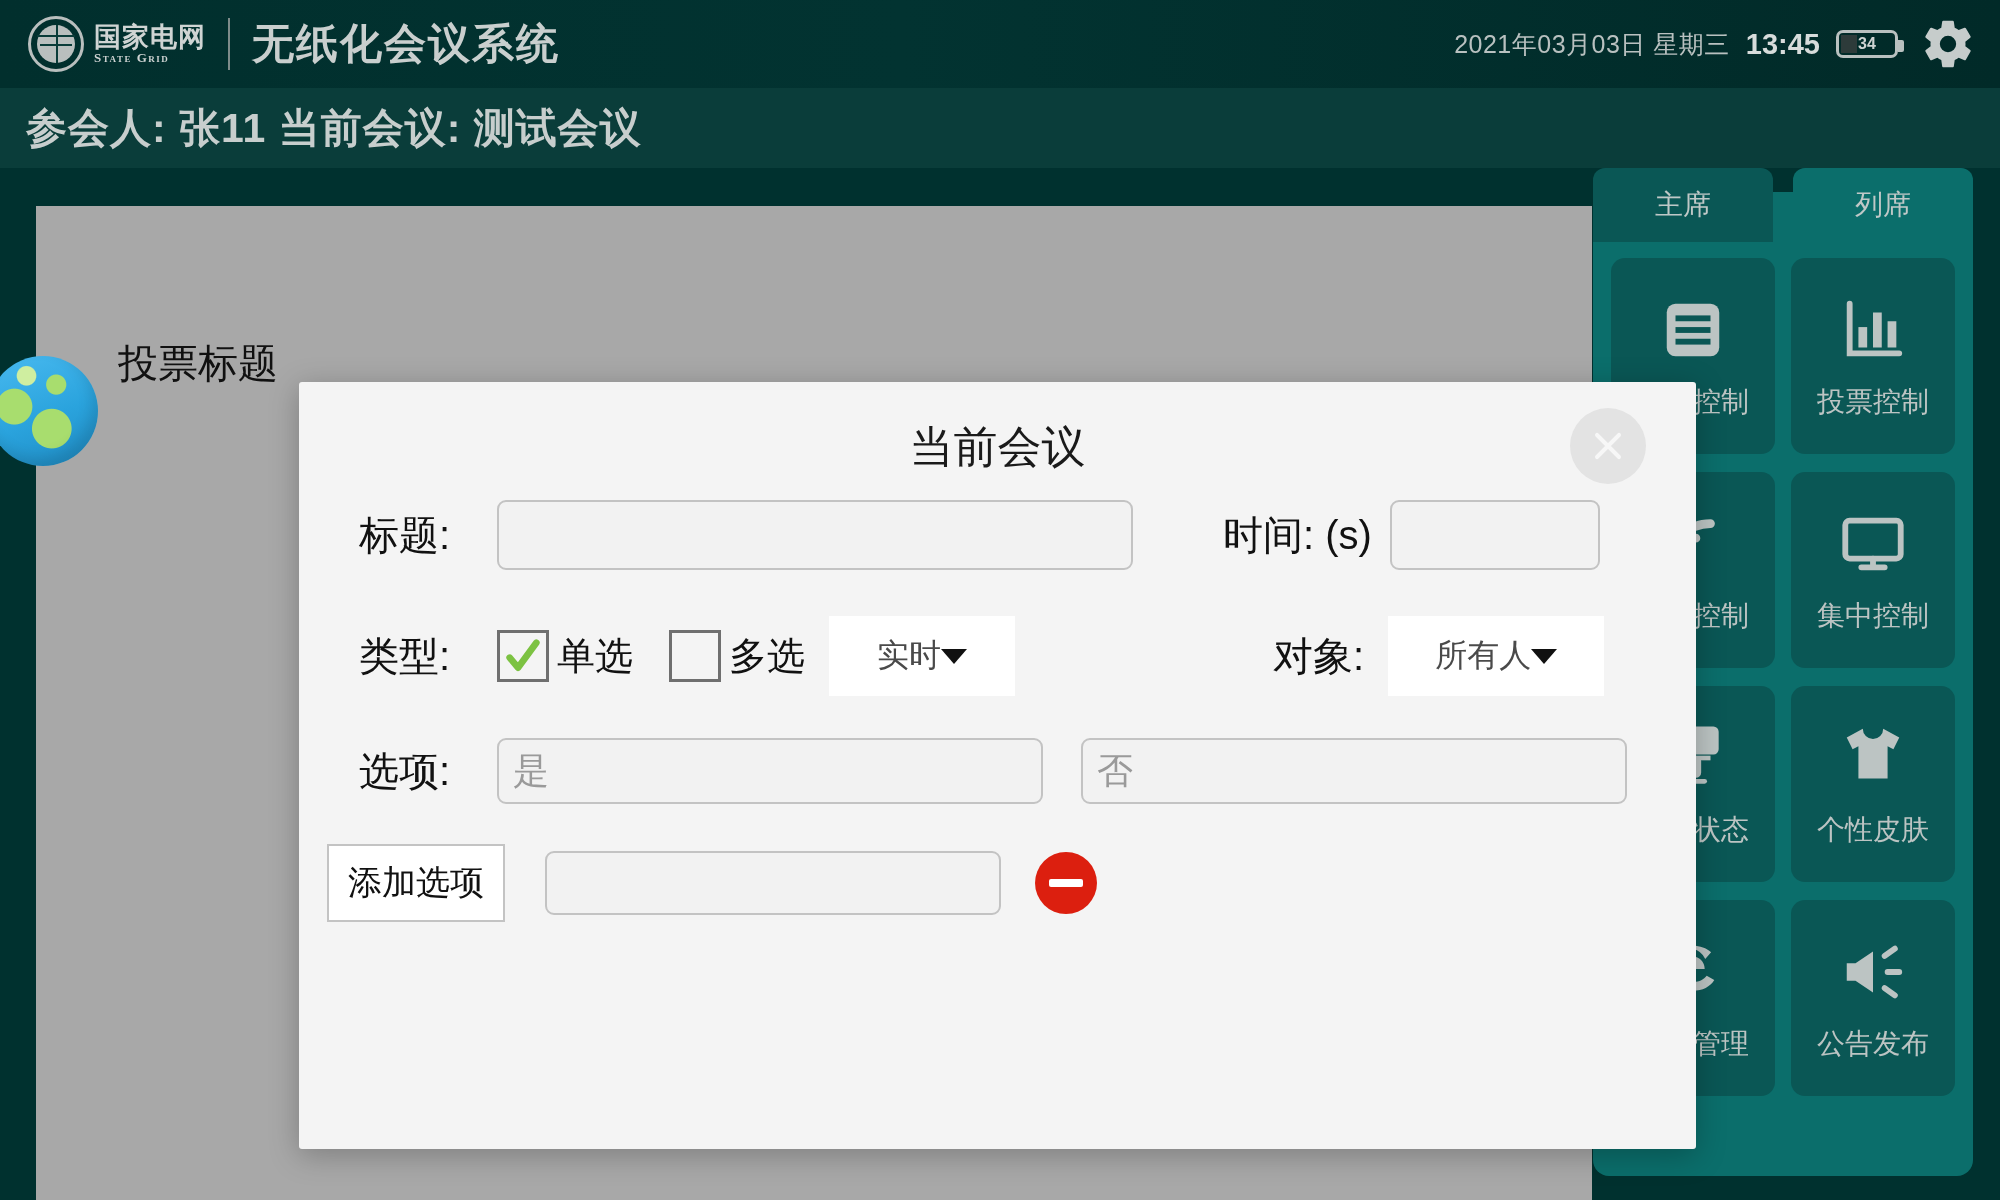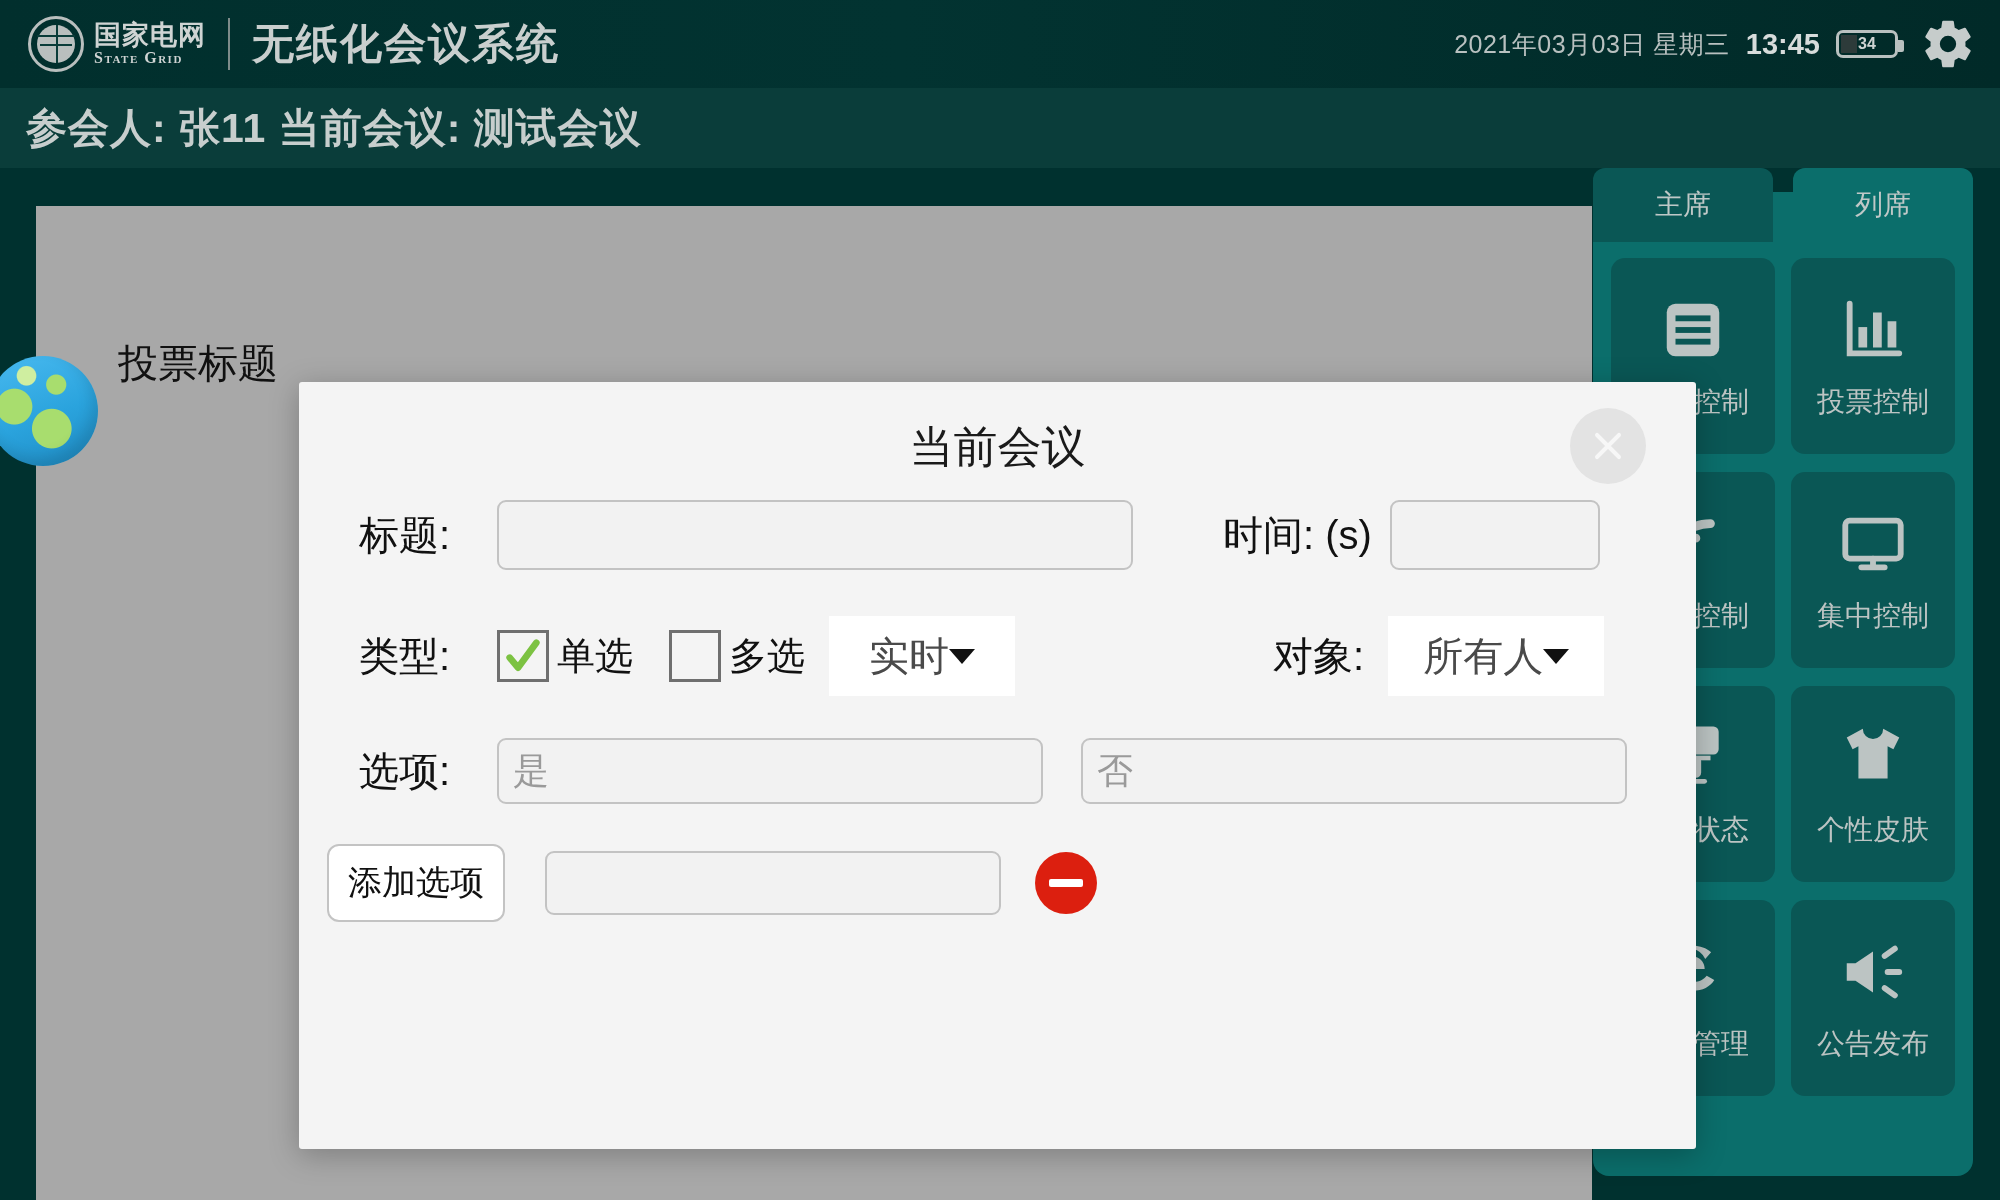--- a/index.html
+++ b/index.html
@@ -38,21 +38,21 @@
   .sg-logo .par2 {
     position: absolute; left: 12px; top: 28px; width: 32px; height: 0;
     border-top: 2px solid #0a3c39;
   }
   .sg-words { margin-left: 10px; line-height: 1.05; }
   .sg-cn {
     font-size: 27px; font-weight: bold; color: #cfd4d3;
     letter-spacing: 1px; font-family: "Liberation Sans", sans-serif;
   }
   .sg-en {
-    font-size: 16px; color: #cfd4d3; letter-spacing: 1.5px;
+    font-size: 13px; color: #cfd4d3; letter-spacing: 1.5px;
     font-family: "Liberation Serif", serif; font-variant: small-caps; font-weight: bold;
   }
   .divider-v {
     width: 2px; height: 52px; background: #7e8c8a; margin: 0 22px;
   }
   .app-title {
     font-size: 42px; font-weight: bold; color: #c9cfce; letter-spacing: 2px;
   }
   .top-right {
     margin-left: auto; display: flex; align-items: center; padding-right: 24px;
@@ -170,38 +170,38 @@
   .chk {
     width: 52px; height: 52px; border: 3px solid #6f6f6f; background: #f4f4f4;
     display: flex; align-items: center; justify-content: center; margin-left: 6px;
   }
   .chk .tick { width: 40px; height: 40px; }
   .chk-label { font-size: 38px; color: #111; margin-left: 8px; }
   .chk2 { margin-left: 36px; }
   .select {
     background: #fff; height: 80px; min-width: 186px; margin-left: 24px;
     display: flex; align-items: center; justify-content: center; 
-    font-size: 40px; color: #4a4a4a;
+    font-size: 32px; color: #4a4a4a;
   }
   .caret {
     width: 0; height: 0; border-left: 13px solid transparent;
     border-right: 13px solid transparent; border-top: 15px solid #111;
   }
   .lbl-target { margin-left: 258px; font-size: 40px; color: #111; }
   .select-target { min-width: 216px; }
 
   .row-opts { left: 60px; top: 356px; width: 1300px; }
   .row-opts .lbl-main { width: 132px; }
   .inp-opt { width: 546px; height: 66px; margin-left: 6px; }
   .inp-opt2 { margin-left: 38px; }
 
   .row-add { left: 28px; top: 462px; width: 1000px; }
   .btn-add-opt {
     width: 178px; height: 78px; background: #fff; border: 2px solid #c3c3c3;
-    border-radius: 12px; font-size: 34px; color: #111;
+    border-radius: 0; font-size: 34px; color: #111;
     display: flex; align-items: center; justify-content: center;
   }
   .inp-new { width: 456px; height: 64px; margin-left: 40px; }
   .minus-btn {
     width: 62px; height: 62px; border-radius: 50%; background: #dc1f0f;
     margin-left: 34px; display: flex; align-items: center; justify-content: center;
   }
   .minus-btn .bar { width: 34px; height: 8px; background: #fff; border-radius: 2px; }
 
   .submit-btn {

